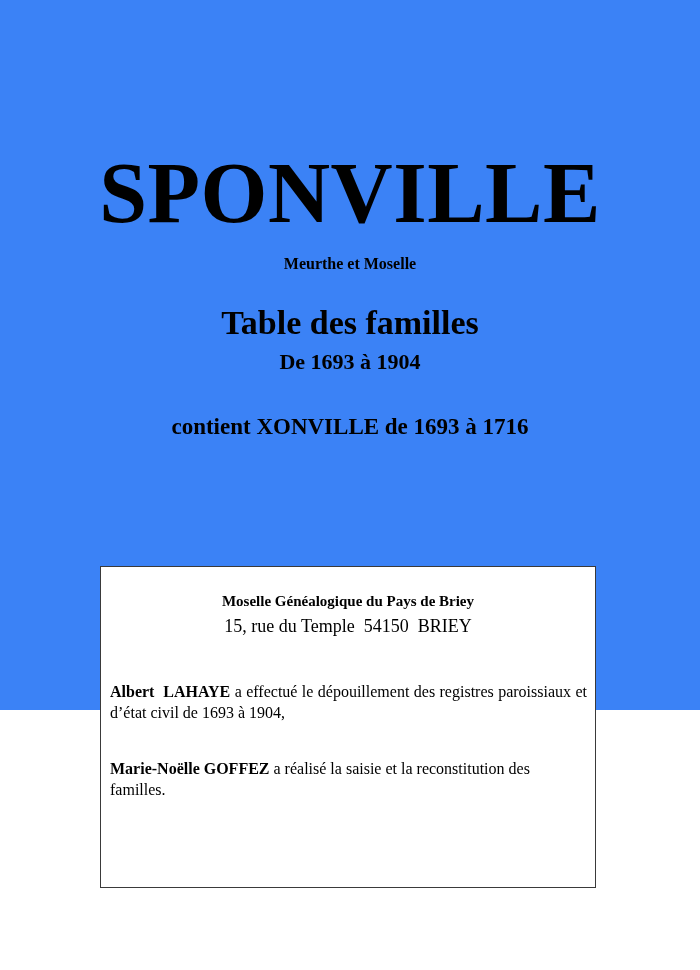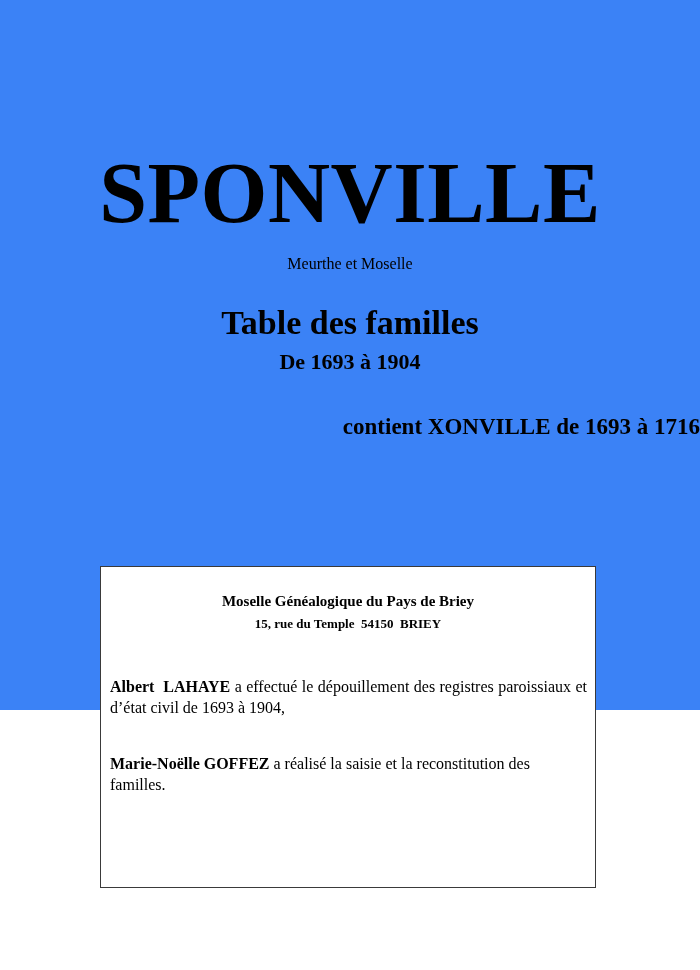--- a/index.html
+++ b/index.html
@@ -38,21 +38,21 @@
     font-weight: bold;
     line-height: 1.0;
     letter-spacing: 0.5px;
     margin: 0;
     padding: 0;
     white-space: nowrap;
   }
 
   .doc-region {
     font-size: 16px;
-    font-weight: normal;
+    font-weight: bold;
     line-height: 1.0;
     margin: 0;
     padding: 0;
     margin-top: 20px;
   }
 
   .doc-subtitle {
     font-size: 34px;
     font-weight: bold;
     line-height: 1.0;
@@ -71,21 +71,20 @@
     margin-top: 11px;
   }
 
   .doc-note {
     font-size: 23px;
     font-weight: bold;
     line-height: 1.0;
     margin: 0;
     padding: 0;
     margin-top: 42px;
-    text-align: right;
   }
 
   
   .credits-box {
     position: absolute;
     left: 100px;
     top: 566px;
     width: 496px;
     height: 322px;
     border: 1.5px solid #3a3a3a;
@@ -102,22 +101,22 @@
 
   .org-name {
     font-size: 15px;
     font-weight: bold;
     line-height: 1.0;
     margin: 0;
     white-space: pre;
   }
 
   .org-address {
-    font-size: 13px;
-    font-weight: bold;
+    font-size: 18px;
+    font-weight: normal;
     line-height: 1.0;
     margin: 16px;
     margin-top: 8px;
     white-space: pre;
   }
 
   .credit-paragraphs {
     margin: 0;
     padding: 0 8px 0 9px;
   }

